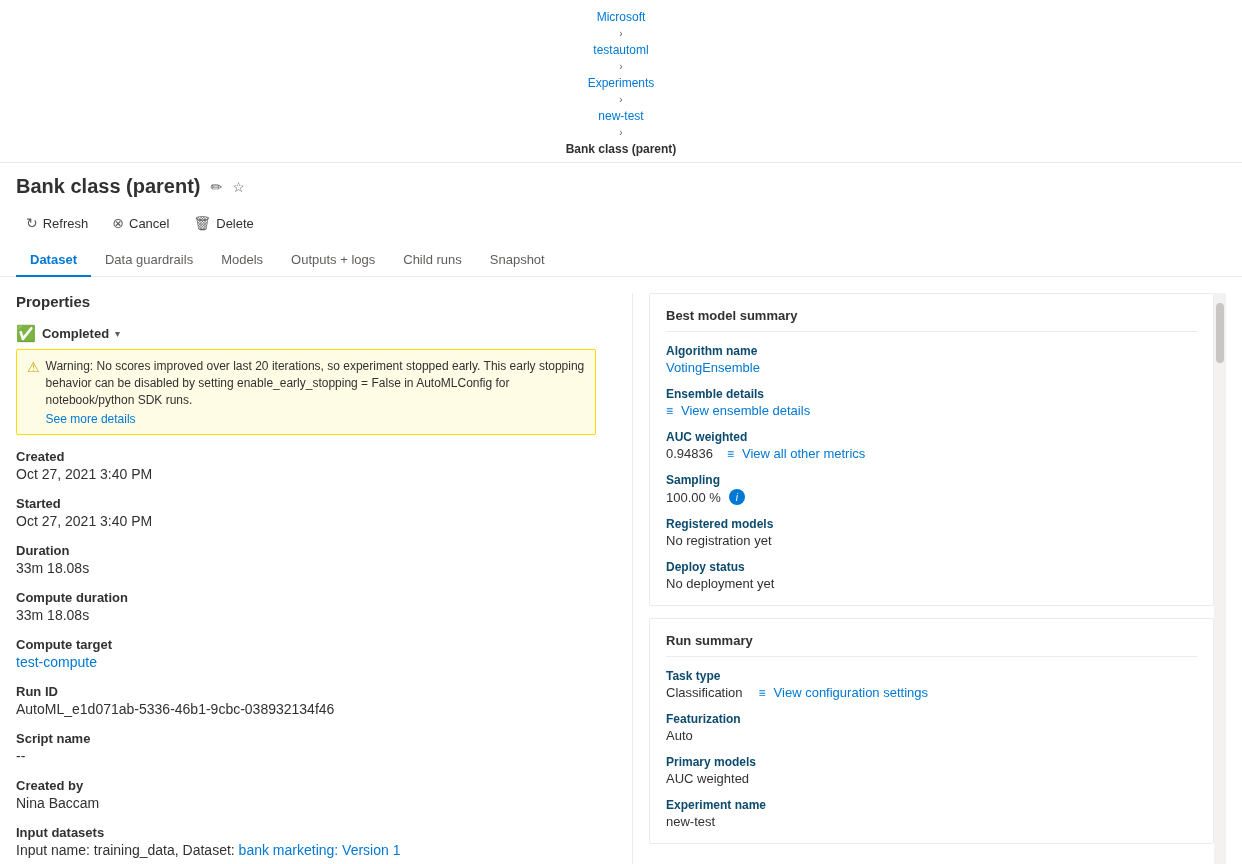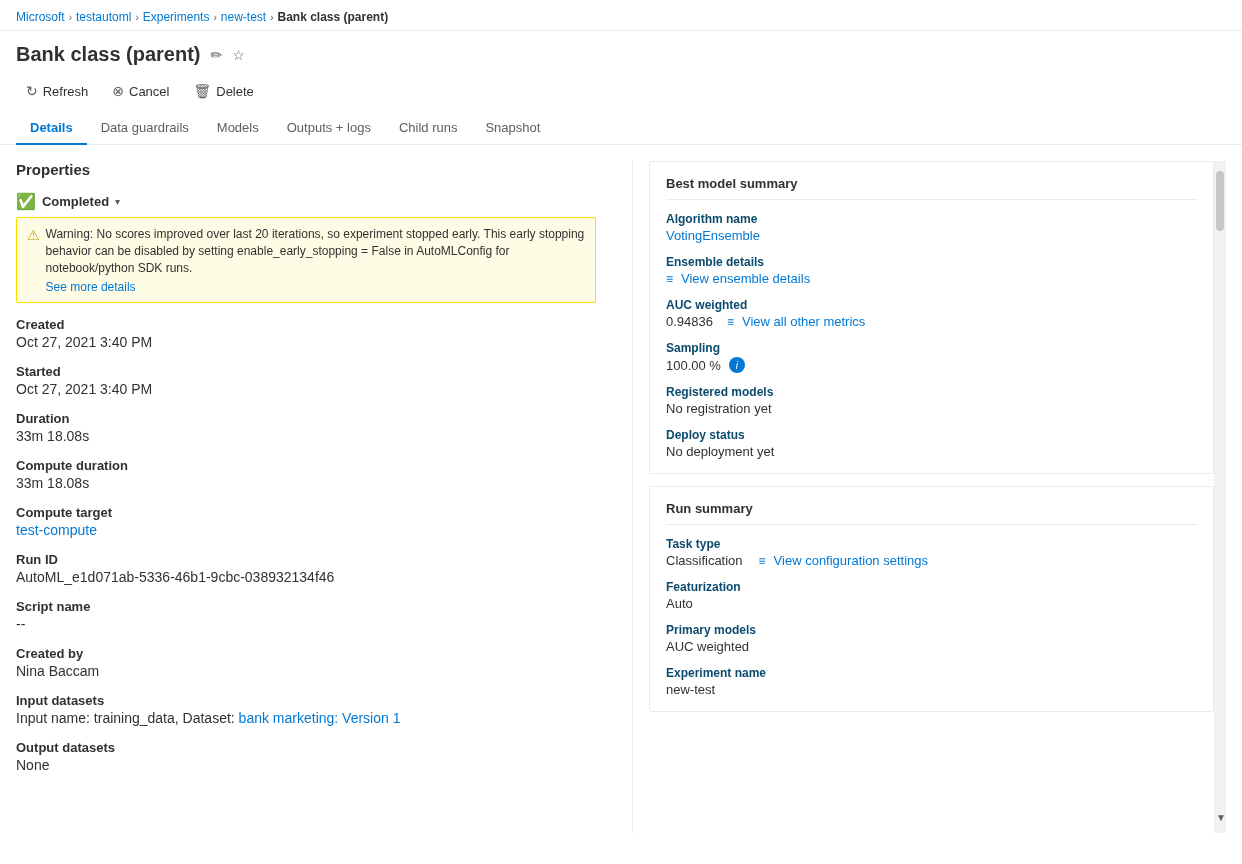--- a/index.html
+++ b/index.html
@@ -1,19 +1,19 @@
 <!DOCTYPE html>
 <html><head>
   <meta charset="utf-8">
   <style>
     * { box-sizing: border-box; margin: 0; padding: 0; }
     body { font-family: 'Segoe UI', Arial, sans-serif; font-size: 13px; color: #323130; background: #fff; width: 1242px; min-height: 864px; overflow-x: hidden; }
 
     
-    .breadcrumb { display: flex; align-items: center; padding: 10px 16px 6px 16px; font-size: 12px; color: #605e5c; gap: 4px; border-bottom: 1px solid #edebe9; }
+    .breadcrumb { display: flex; align-items: center; padding: 10px 16px 6px 16px; font-size: 12px; color: #605e5c; gap: 4px; border-bottom: 1px solid #edebe9; flex-direction: column; }
     .breadcrumb a { color: #0078d4; text-decoration: none; }
     .breadcrumb-sep { color: #605e5c; font-size: 10px; }
     .breadcrumb-current { color: #323130; font-weight: 600; }
 
     
     .page-title-row { display: flex; align-items: center; padding: 12px 16px 8px 16px; gap: 10px; }
     .page-title { font-size: 20px; font-weight: 600; color: #323130; }
     .title-icon { color: #605e5c; cursor: pointer; font-size: 14px; }
 
     
@@ -98,21 +98,21 @@
     <span class="icon">⊗</span>
     <span>Cancel</span>
   </button>
   <button class="toolbar-btn">
     <span class="icon">🗑</span>
     <span>Delete</span>
   </button>
 </div>
 
 <div class="tabs">
-  <div class="tab active">Details</div>
+  <div class="tab active">Dataset</div>
   <div class="tab">Data guardrails</div>
   <div class="tab">Models</div>
   <div class="tab">Outputs + logs</div>
   <div class="tab">Child runs</div>
   <div class="tab">Snapshot</div>
 </div>
 
 <div class="main-content">
 
   <div class="properties-panel">

